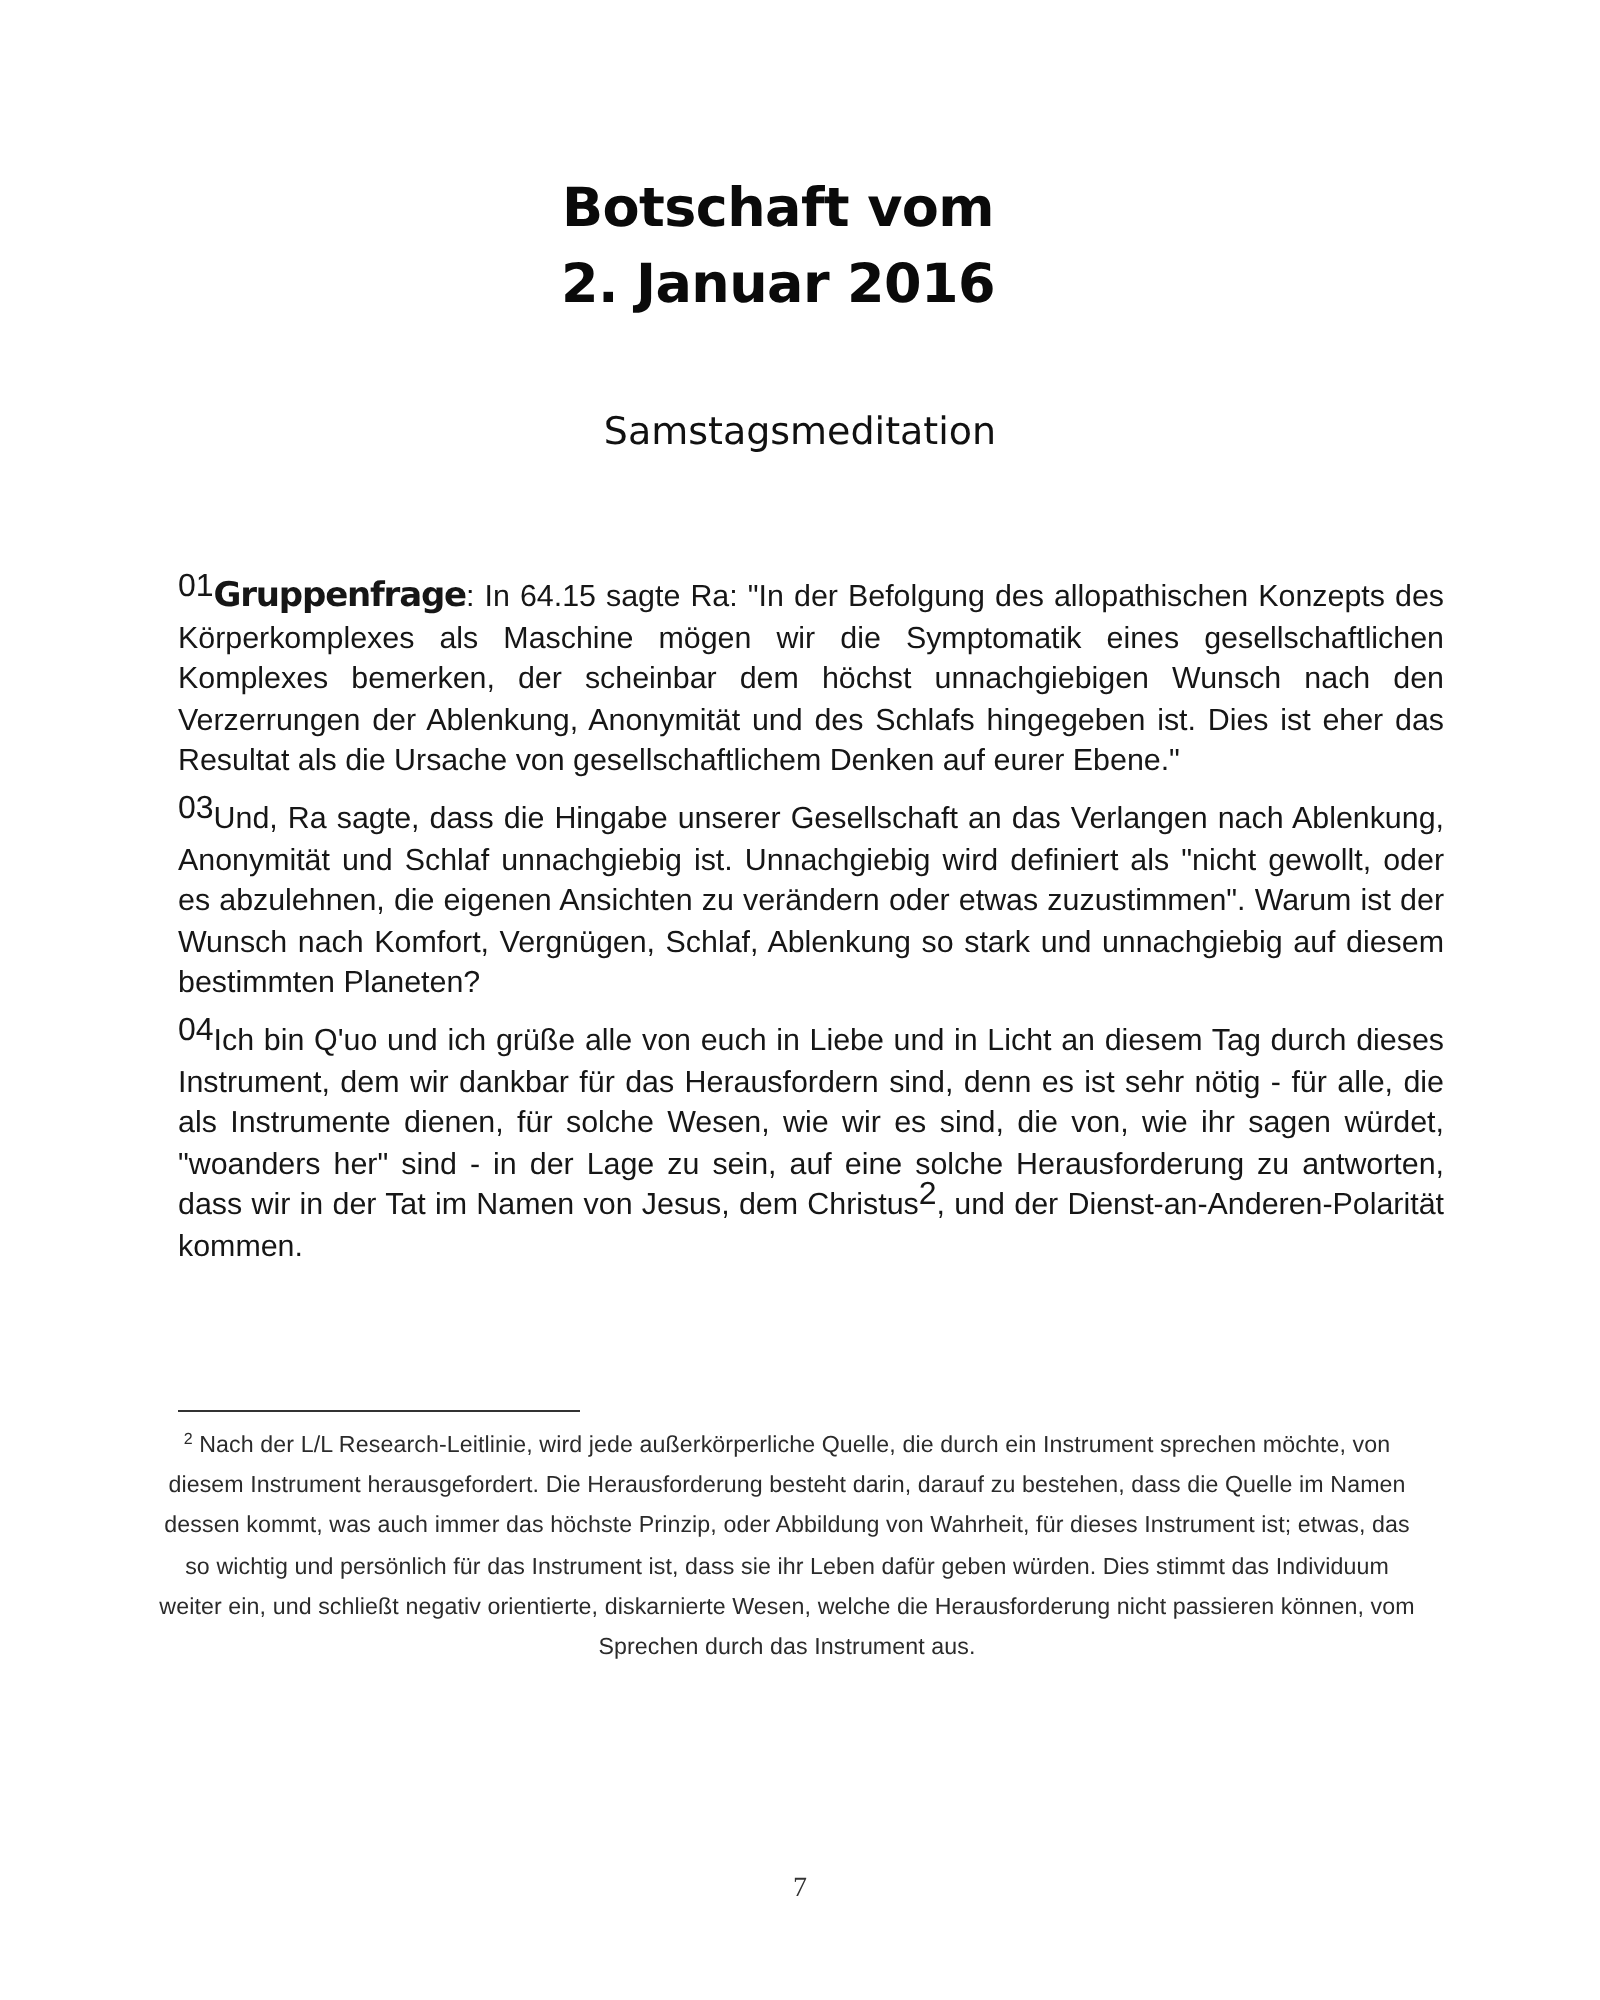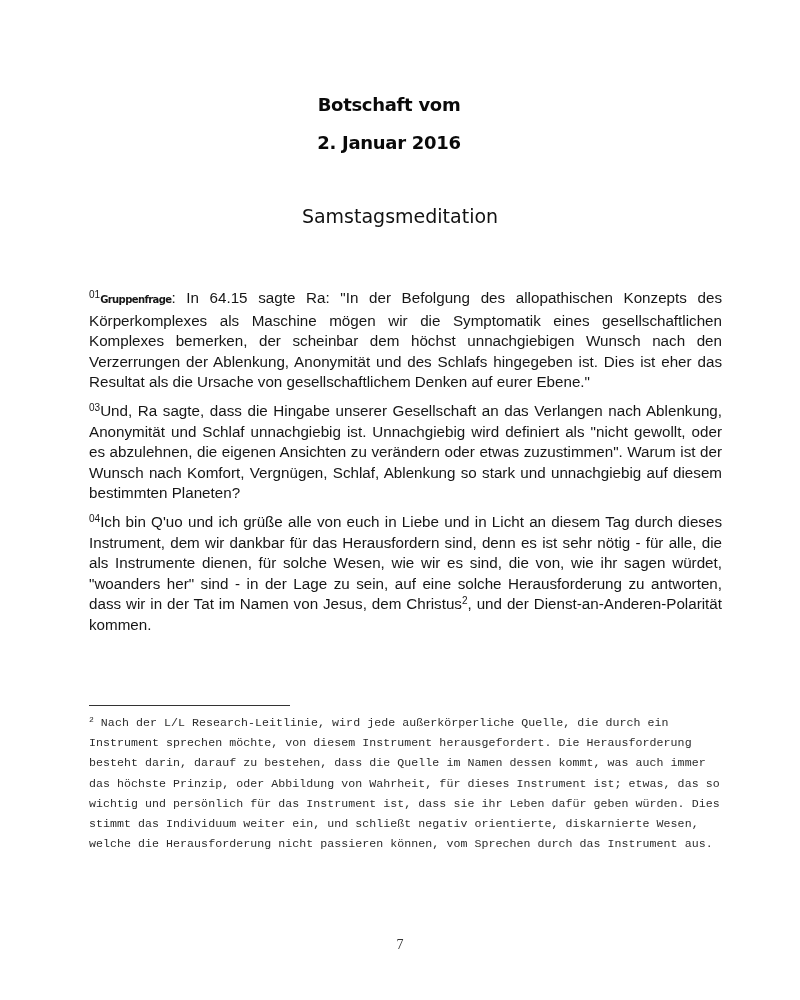--- a/index.html
+++ b/index.html
@@ -16,21 +16,21 @@
       font-family: "Liberation Sans", sans-serif;
     }
     .page-title {
       position: absolute;
       top: 86px;
       left: 0;
       width: 778px;
       text-align: center;
       font-family: "DejaVu Sans", sans-serif;
       font-weight: bold;
-      font-size: 18px;
+      font-size: 27px;
       line-height: 38px;
       letter-spacing: -0.3px;
       color: #0a0a0a;
     }
     .page-title div { display: block; }
     .subtitle {
       position: absolute;
       top: 205px;
       left: 0;
       width: 800px;
@@ -49,49 +49,50 @@
       font-size: 15.2px;
       line-height: 20.6px;
       color: #161616;
     }
     .para {
       margin: 0 0 8px 0;
       text-align: justify;
     }
     .para.last-left { text-align: justify; text-align-last: left; }
     .sup {
-      font-size: 10px;
+      font-size: 16px;
       vertical-align: 5px;
       line-height: 0;
     }
     .speaker {
       font-family: "DejaVu Sans", sans-serif;
       font-weight: bold;
-      font-size: 10px;
+      font-size: 17px;
       letter-spacing: -0.6px;
     }
     .italic { font-style: italic; }
     .fn-rule {
       position: absolute;
       top: 705px;
       left: 89px;
       width: 201px;
       height: 0;
       border-top: 1px solid #333;
     }
     .footnotes {
       position: absolute;
       top: 713px;
-      left: 89px;
+      left: 77px;
       width: 633px;
-      font-family: Liberation Mono, monospace;
+      font-family: Liberation Sans, sans-serif;
       font-size: 11.6px;
       line-height: 20.2px;
       color: #2b2b2b;
       letter-spacing: 0.05px;
+      text-align: center;
     }
     .footnotes p { margin: 0 0 4px 0; }
     .fn-sup { font-size: 8px; vertical-align: 4px; line-height: 0; }
     .page-number {
       position: absolute;
       top: 937px;
       left: 0;
       width: 800px;
       text-align: center;
       font-family: "Liberation Serif", serif;

